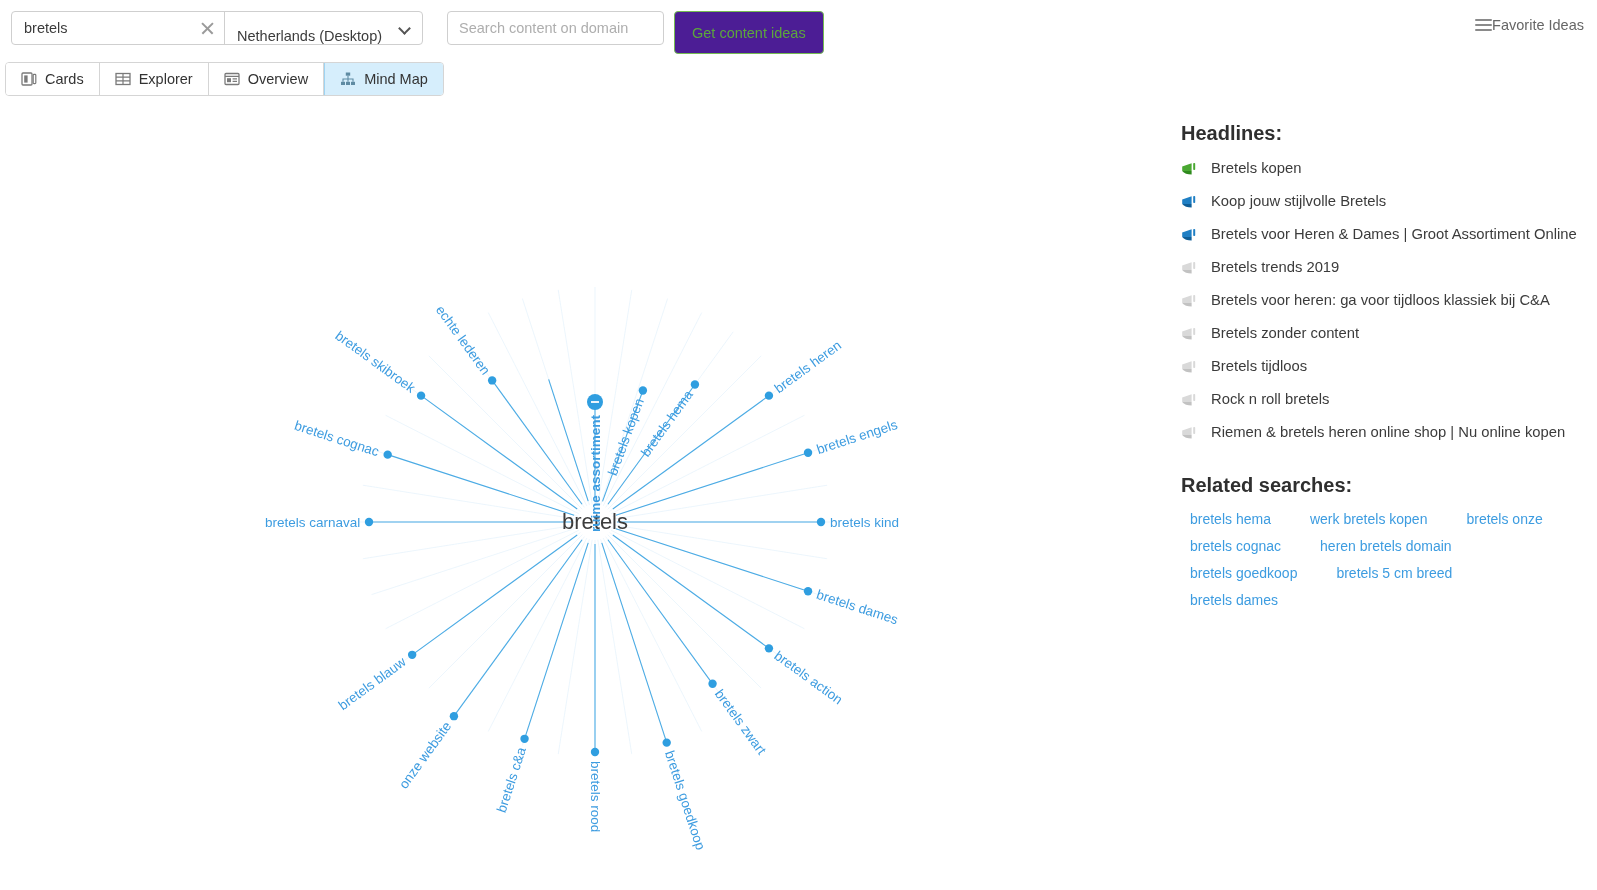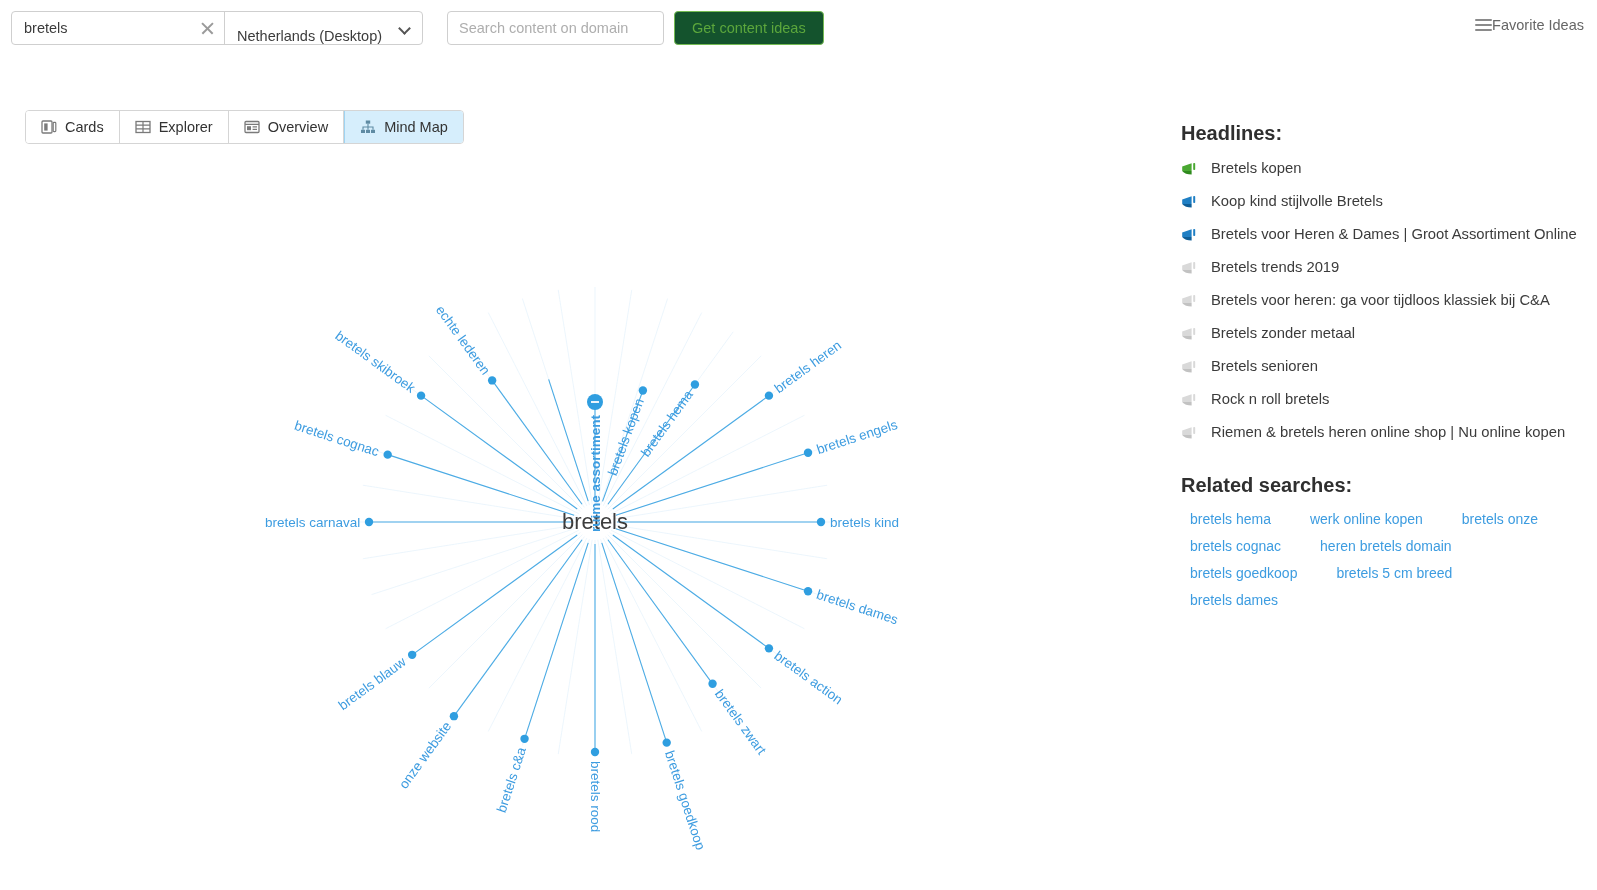--- a/index.html
+++ b/index.html
@@ -61,46 +61,45 @@
     width: 217px; height: 34px;
     border: 1px solid #cfcfcf; border-radius: 4px; background: #fff;
     padding: 0 11px; outline: none;
     font-family: "Liberation Sans", sans-serif; font-size: 14.5px;
     color: #3b3b3b;
   }
   #domain-input::placeholder { color: #aeaeae; }
 
   #get-ideas {
     position: absolute; left: 674px; top: 11px;
-    height: 34px; padding: 0 17px;
+    height: 43px; padding: 0 17px;
     border: 1px solid #74bb52; border-radius: 4px;
-    background: #14532d; color: #5ca73c;
+    background: #4c1d95; color: #5ca73c;
     font-family: "Liberation Sans", sans-serif; font-size: 14.5px;
     cursor: pointer; line-height: 32px;
   }
 
   #fav-ideas {
     position: absolute; right: 13px; top: 17px;
     display: flex; align-items: center; 
     color: #666; font-size: 14.5px; cursor: pointer;
   }
   .hamburger { display: block; width: 17px; }
   .hamburger i {
     display: block; height: 2px; background: #8a8a8a; margin-bottom: 3px;
     border-radius: 1px;
   }
   .hamburger i:last-child { margin-bottom: 0; }
 
   
   #tabs {
-    position: absolute; left: 25px; top: 62px;
+    position: absolute; left: 5px; top: 62px;
     display: flex; height: 34px;
     border: 1px solid #d5d5d5; border-radius: 4px; overflow: hidden;
     background: #fff;
-    margin-top: 48px;
   }
   .tab {
     display: flex; align-items: center; gap: 8px;
     padding: 0 15px; height: 100%;
     border-right: 1px solid #d5d5d5;
     font-size: 14.5px; color: #333; cursor: pointer; background: #fff;
   }
   .tab:last-child { border-right: 0; }
   .tab.active { background: #d6eefc; border-left: 1px solid #9fd4f2; }
   .tab svg { display: block; }
@@ -339,21 +338,21 @@
             <rect x="12.2" y="1.0" width="2.0" height="7.0" rx="0.8" fill="#4aa832"></rect>
           </svg></span>
         <span class="headline-txt">Bretels kopen</span>
       </div>
       <div class="headline-row">
         <span class="mega"><svg width="18" height="14" viewBox="0 0 18 14">
             <path d="M1.2 4.6 L10.6 1.2 L10.6 9.0 L1.2 9.0 Z" fill="#1f7fc4"></path>
             <path d="M1.2 9.0 L10.6 9.0 L10.6 12.6 C6.5 12.6 3.0 11.4 1.2 9.0 Z" fill="#0f5e97"></path>
             <rect x="12.2" y="1.0" width="2.0" height="7.0" rx="0.8" fill="#1f7fc4"></rect>
           </svg></span>
-        <span class="headline-txt">Koop kind stijlvolle Bretels</span>
+        <span class="headline-txt">Koop jouw stijlvolle Bretels</span>
       </div>
       <div class="headline-row">
         <span class="mega"><svg width="18" height="14" viewBox="0 0 18 14">
             <path d="M1.2 4.6 L10.6 1.2 L10.6 9.0 L1.2 9.0 Z" fill="#1f7fc4"></path>
             <path d="M1.2 9.0 L10.6 9.0 L10.6 12.6 C6.5 12.6 3.0 11.4 1.2 9.0 Z" fill="#0f5e97"></path>
             <rect x="12.2" y="1.0" width="2.0" height="7.0" rx="0.8" fill="#1f7fc4"></rect>
           </svg></span>
         <span class="headline-txt">Bretels voor Heren &amp; Dames | Groot Assortiment Online</span>
       </div>
       <div class="headline-row">
@@ -371,29 +370,29 @@
             <rect x="12.2" y="1.0" width="2.0" height="7.0" rx="0.8" fill="#d9d9d9"></rect>
           </svg></span>
         <span class="headline-txt">Bretels voor heren: ga voor tijdloos klassiek bij C&amp;A</span>
       </div>
       <div class="headline-row">
         <span class="mega"><svg width="18" height="14" viewBox="0 0 18 14">
             <path d="M1.2 4.6 L10.6 1.2 L10.6 9.0 L1.2 9.0 Z" fill="#d9d9d9"></path>
             <path d="M1.2 9.0 L10.6 9.0 L10.6 12.6 C6.5 12.6 3.0 11.4 1.2 9.0 Z" fill="#c2c2c2"></path>
             <rect x="12.2" y="1.0" width="2.0" height="7.0" rx="0.8" fill="#d9d9d9"></rect>
           </svg></span>
-        <span class="headline-txt">Bretels zonder metaal</span>
-      </div>
-      <div class="headline-row">
-        <span class="mega"><svg width="18" height="14" viewBox="0 0 18 14">
-            <path d="M1.2 4.6 L10.6 1.2 L10.6 9.0 L1.2 9.0 Z" fill="#d9d9d9"></path>
-            <path d="M1.2 9.0 L10.6 9.0 L10.6 12.6 C6.5 12.6 3.0 11.4 1.2 9.0 Z" fill="#c2c2c2"></path>
-            <rect x="12.2" y="1.0" width="2.0" height="7.0" rx="0.8" fill="#d9d9d9"></rect>
-          </svg></span>
-        <span class="headline-txt">Bretels senioren</span>
+        <span class="headline-txt">Bretels zonder content</span>
+      </div>
+      <div class="headline-row">
+        <span class="mega"><svg width="18" height="14" viewBox="0 0 18 14">
+            <path d="M1.2 4.6 L10.6 1.2 L10.6 9.0 L1.2 9.0 Z" fill="#d9d9d9"></path>
+            <path d="M1.2 9.0 L10.6 9.0 L10.6 12.6 C6.5 12.6 3.0 11.4 1.2 9.0 Z" fill="#c2c2c2"></path>
+            <rect x="12.2" y="1.0" width="2.0" height="7.0" rx="0.8" fill="#d9d9d9"></rect>
+          </svg></span>
+        <span class="headline-txt">Bretels tijdloos</span>
       </div>
       <div class="headline-row">
         <span class="mega"><svg width="18" height="14" viewBox="0 0 18 14">
             <path d="M1.2 4.6 L10.6 1.2 L10.6 9.0 L1.2 9.0 Z" fill="#d9d9d9"></path>
             <path d="M1.2 9.0 L10.6 9.0 L10.6 12.6 C6.5 12.6 3.0 11.4 1.2 9.0 Z" fill="#c2c2c2"></path>
             <rect x="12.2" y="1.0" width="2.0" height="7.0" rx="0.8" fill="#d9d9d9"></rect>
           </svg></span>
         <span class="headline-txt">Rock n roll bretels</span>
       </div>
       <div class="headline-row">
@@ -402,21 +401,21 @@
             <path d="M1.2 9.0 L10.6 9.0 L10.6 12.6 C6.5 12.6 3.0 11.4 1.2 9.0 Z" fill="#c2c2c2"></path>
             <rect x="12.2" y="1.0" width="2.0" height="7.0" rx="0.8" fill="#d9d9d9"></rect>
           </svg></span>
         <span class="headline-txt">Riemen &amp; bretels heren online shop | Nu online kopen</span>
       </div>
     </div>
 
   <h2 class="panel-title" id="related-title">Related searches:</h2>
   <div id="related-chips">
       <span class="chip">bretels hema</span>
-      <span class="chip">werk online kopen</span>
+      <span class="chip">werk bretels kopen</span>
       <span class="chip">bretels onze</span>
       <span class="chip">bretels cognac</span>
       <span class="chip">heren bretels domain</span>
       <span class="chip">bretels goedkoop</span>
       <span class="chip">bretels 5 cm breed</span>
       <span class="chip">bretels dames</span>
     </div>
 </div>
 
 </body></html>

